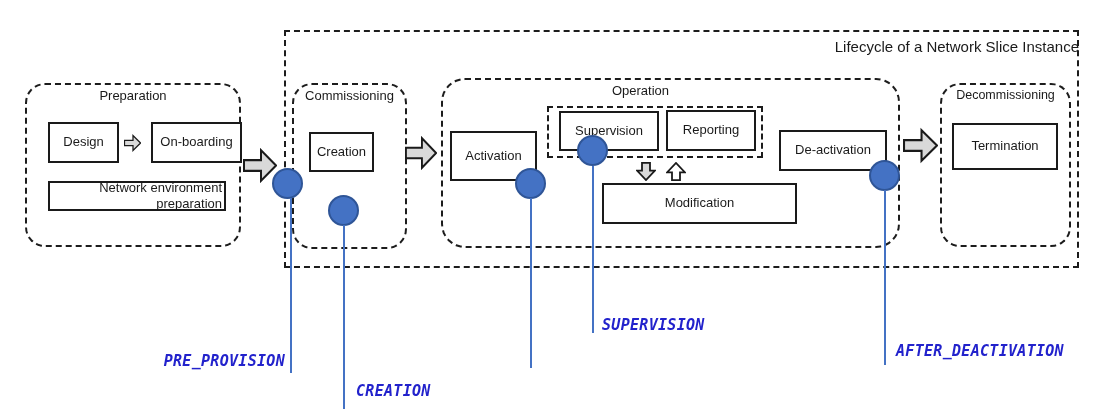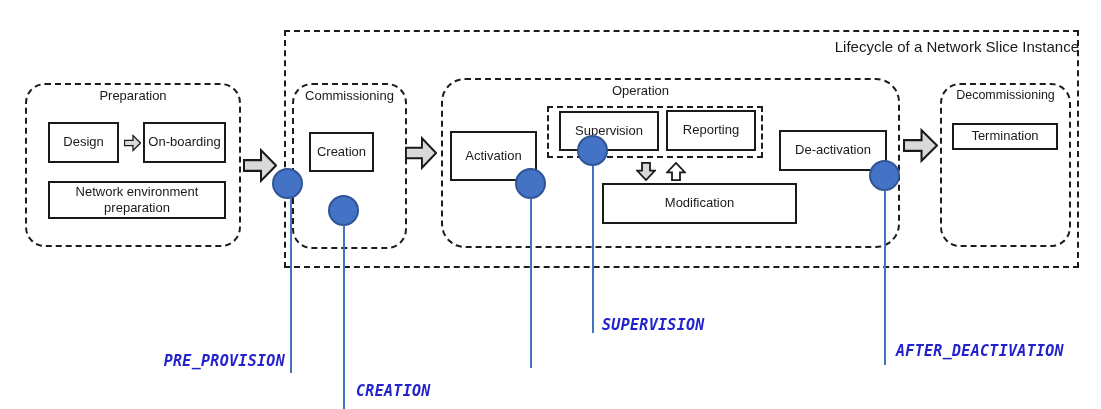--- a/index.html
+++ b/index.html
@@ -44,22 +44,22 @@
   <div id="main-title" style="left:284px;top:38px;width:795px;text-align:right;">Lifecycle of a Network Slice Instance</div>
 
   <div class="group" style="left:25px;top:83px;width:212px;height:160px;">
     <div class="gtitle">Preparation</div>
     <div class="box" style="left:21px;top:37px;width:71px;height:41px;">Design</div>
     <div class="abs" style="left:97px;top:49px;">
       <svg width="17" height="18" viewBox="0 0 34 34" preserveAspectRatio="none">
         <polygon points="1,12 18,12 18,3 33,17 18,31 18,22 1,22" fill="#D9D9D9" stroke="#1a1a1a" stroke-width="2.5"></polygon>
       </svg>
     </div>
-    <div class="box" style="left:116px;top:37px;width:83px;height:41px;">On-boarding</div>
-    <div class="box" style="left:21px;top:96px;width:178px;height:38px;">Network environment preparation</div>
+    <div class="box" style="left:124px;top:37px;width:91px;height:41px;">On-boarding</div>
+    <div class="box" style="left:21px;top:96px;width:178px;height:30px;text-align:right;">Network environment preparation</div>
   </div>
 
   <div class="abs" style="left:243px;top:147px;">
     <svg width="34" height="37" viewBox="0 0 34 34" preserveAspectRatio="none">
       <polygon points="1,12 18,12 18,3 33,17 18,31 18,22 1,22" fill="#D9D9D9" stroke="#1a1a1a" stroke-width="2"></polygon>
     </svg>
   </div>
 
   <div class="group" style="left:292px;top:83px;width:111px;height:162px;">
     <div class="gtitle">Commissioning</div>
@@ -93,21 +93,21 @@
   </div>
 
   <div class="abs" style="left:903px;top:127px;">
     <svg width="35" height="37" viewBox="0 0 34 34" preserveAspectRatio="none">
       <polygon points="1,12 18,12 18,3 33,17 18,31 18,22 1,22" fill="#D9D9D9" stroke="#1a1a1a" stroke-width="2"></polygon>
     </svg>
   </div>
 
   <div class="group" style="left:940px;top:83px;width:127px;height:160px;">
     <div class="gtitle" style="font-size:12.5px;">Decommissioning</div>
-    <div class="box" style="left:10px;top:38px;width:106px;height:27px;">Termination</div>
+    <div class="box" style="left:10px;top:38px;width:106px;height:47px;">Termination</div>
   </div>
 
   <div class="marker-dot" style="left:272px;top:168px;"></div>
   <div class="marker-dot" style="left:328px;top:195px;"></div>
   <div class="marker-dot" style="left:515px;top:168px;"></div>
   <div class="marker-dot" style="left:577px;top:135px;"></div>
   <div class="marker-dot" style="left:869px;top:160px;"></div>
 
   <div class="vline" style="left:290px;top:198px;height:175px;"></div>
   <div class="vline" style="left:343px;top:225px;height:184px;"></div>

